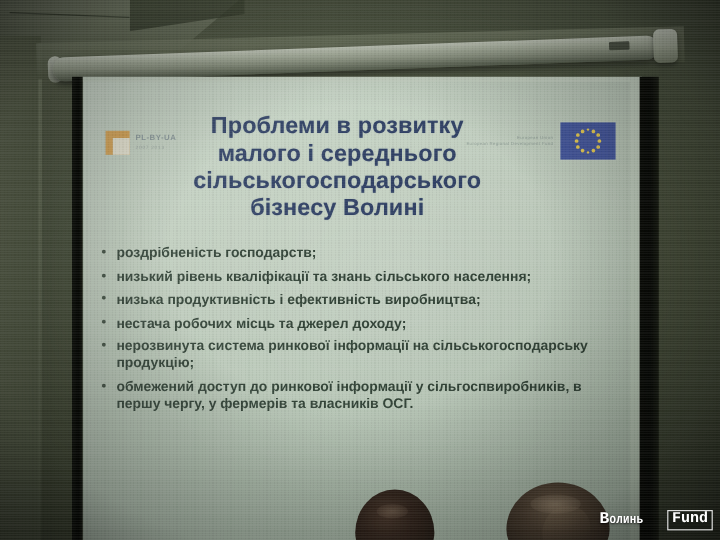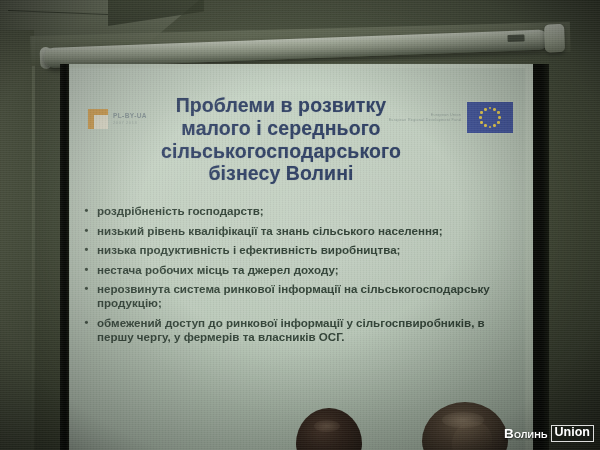--- a/index.html
+++ b/index.html
@@ -212,22 +212,22 @@
   }
   .head-b .strand {
     position:absolute; left:30px; top:20px; width:40px; height:44px;
     background:linear-gradient(160deg, rgba(150,130,102,0.22), rgba(0,0,0,0) 70%);
     border-radius:50% 40% 40% 50%;
   }
 
   
   .watermark {
     position:absolute; right:6px; bottom:8px;
-    display:flex; align-items:center; gap:3px;
-    font-family:Liberation Sans, sans-serif;
+    display:flex; align-items:center; gap:20px;
+    font-family:Liberation Mono, monospace;
   }
   .wm-volyn {
     color:#ffffff; font-size:13.5px; font-weight:700;
     font-variant:small-caps; letter-spacing:0.2px;
     text-shadow:0 1px 2px rgba(0,0,0,0.8);
   }
   .wm-post {
     color:#ffffff; font-size:12.5px; font-weight:700;
     background:rgba(22,26,20,0.55);
     border:1px solid rgba(255,255,255,0.85);
@@ -345,16 +345,16 @@
   <div class="head head-b">
     <div class="shine"></div>
     <div class="strand"></div>
   </div>
 
   <div class="vignette"></div>
   <div class="grain"></div>
 
   <div class="watermark">
     <span class="wm-volyn">Волинь</span>
-    <span class="wm-post">Union</span>
+    <span class="wm-post">Fund</span>
   </div>
 
 </div>
 
 </body></html>

